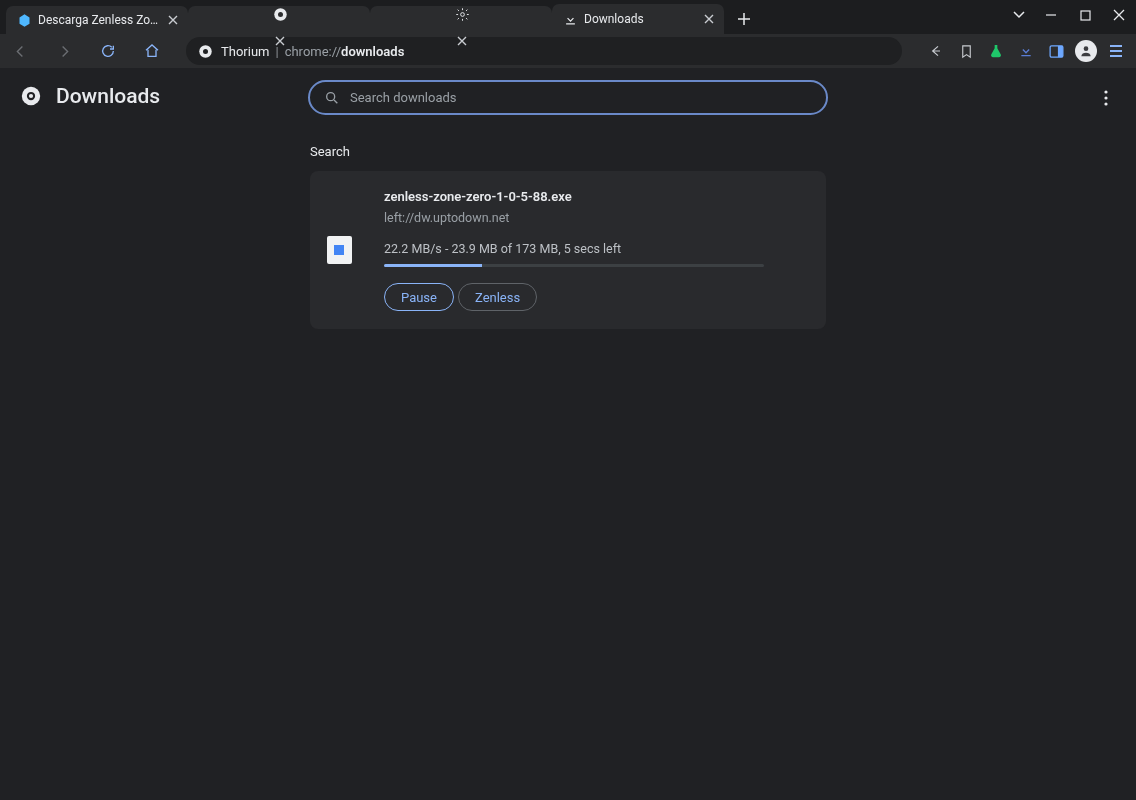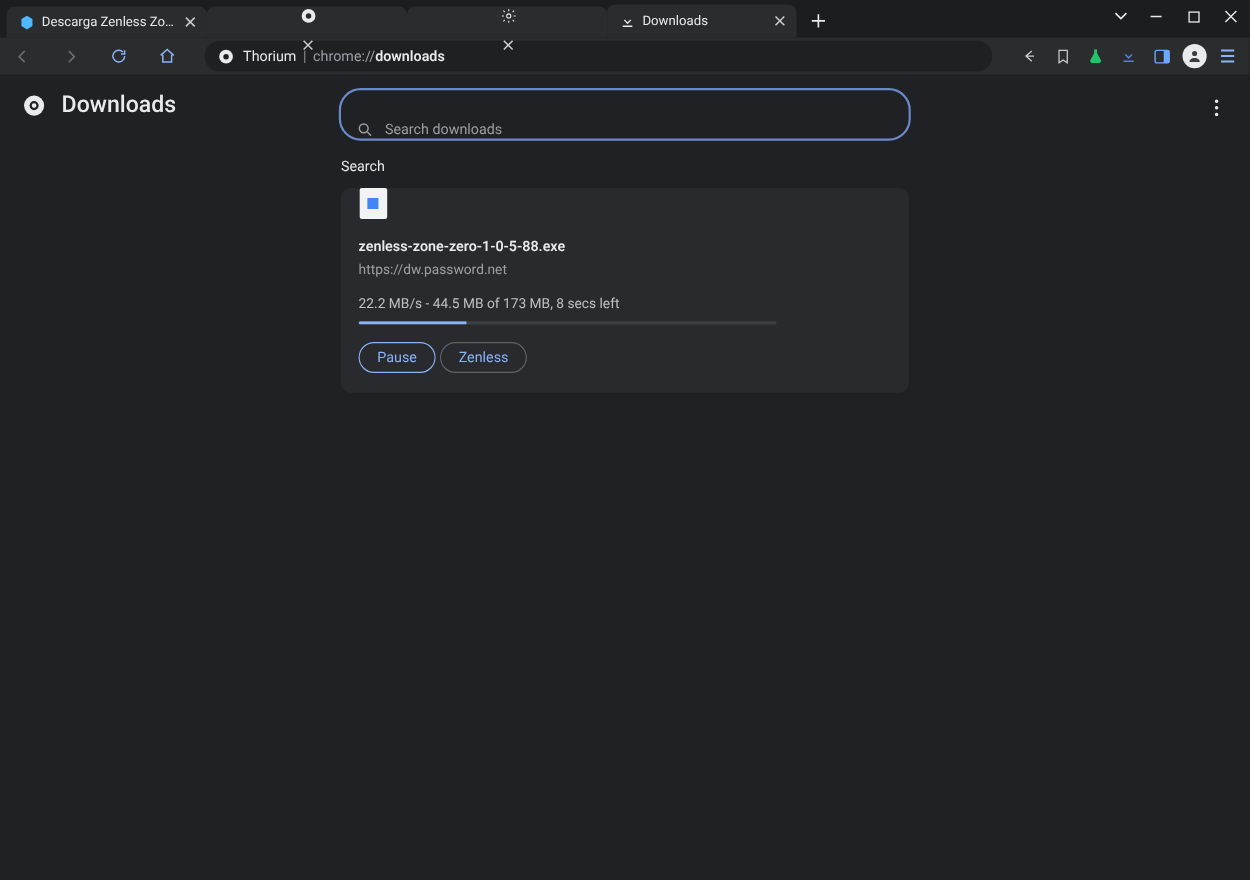--- a/index.html
+++ b/index.html
@@ -45,27 +45,27 @@
   .omnibox .path strong{font-weight:600;}
   .omnibox .pathdim{color:#9aa0a6;}
   .toolbar-right{display:flex;align-items:center;gap:2px;}
   .profile{width:22px;height:22px;border-radius:50%;background:#e8eaed;display:flex;align-items:center;justify-content:center;}
   
   .content{height:732px;background:#202124;position:relative;}
   .dl-header{height:56px;display:flex;align-items:center;padding:0 20px;}
   .dl-logo{width:22px;height:22px;margin-right:14px;}
   .dl-title{font-size:21px;font-weight:500;color:#e8eaed;}
   .dl-search-wrap{position:absolute;left:50%;top:12px;transform:translateX(-50%);}
-  .dl-search{width:520px;height:48px;border-radius:20px;border:2px solid #6a89c8;background:#202124;display:flex;align-items:flex-end;padding:0 14px;gap:10px;}
+  .dl-search{width:520px;height:35px;border-radius:20px;border:2px solid #6a89c8;background:#202124;display:flex;align-items:center;padding:0 14px;gap:10px;}
   .dl-search input{flex:1;background:transparent;border:none;outline:none;color:#e8eaed;font-size:13px;}
   .dl-search input::placeholder{color:#9aa0a6;}
   .dl-menu{position:absolute;right:16px;top:16px;width:28px;height:28px;display:flex;align-items:center;justify-content:center;color:#e8eaed;}
   .dl-body{padding:0 0 0 0;}
   .section-label{font-size:13px;color:#e8eaed;margin:20px 0 12px 310px;}
-  .dl-card{width:516px;margin-left:310px;background:var(--card);border-radius:8px;display:flex;min-height:146px;flex-direction:column;}
+  .dl-card{width:516px;margin-left:310px;background:var(--card);border-radius:8px;display:flex;min-height:146px;}
   .dl-card-icon{width:58px;display:flex;align-items:center;justify-content:center;border-radius:8px 0 0 8px;}
   .file-icon{width:25px;height:28px;background:#f1f3f4;border-radius:2px;position:relative;display:flex;align-items:center;justify-content:center;}
   .file-icon::after{content:"";position:absolute;width:10px;height:10px;background:#4285f4;}
   .dl-card-main{flex:1;padding:18px 24px 18px 16px;}
   .dl-filename{font-size:13px;font-weight:600;color:#e8eaed;margin-bottom:6px;}
   .dl-source{font-size:12.5px;color:#9aa0a6;margin-bottom:16px;}
   .dl-status{font-size:12.5px;color:#bdc1c6;margin-bottom:8px;}
   .dl-progress{height:3px;background:var(--progress-bg);border-radius:2px;overflow:hidden;margin-bottom:16px;width:380px;}
   .dl-progress-fill{height:100%;background:var(--accent);width:25%;}
   .dl-actions{display:flex;gap:4px;}
@@ -270,22 +270,22 @@
   </div>
 
   <div class="dl-body">
     <div class="section-label">Search</div>
     <div class="dl-card">
       <div class="dl-card-icon">
         <div class="file-icon"></div>
       </div>
       <div class="dl-card-main">
         <div class="dl-filename">zenless-zone-zero-1-0-5-88.exe</div>
-        <div class="dl-source">https://dw.password.net</div>
-        <div class="dl-status">22.2 MB/s - 44.5 MB of 173 MB, 8 secs left</div>
+        <div class="dl-source">left://dw.uptodown.net</div>
+        <div class="dl-status">22.2 MB/s - 23.9 MB of 173 MB, 5 secs left</div>
         <div class="dl-progress">
           <div class="dl-progress-fill" id="progress-fill" style="width: 25.7%;"></div>
         </div>
         <div class="dl-actions">
           <button class="pill-btn primary">Pause</button>
           <button class="pill-btn">Zenless</button>
         </div>
       </div>
     </div>
   </div>

